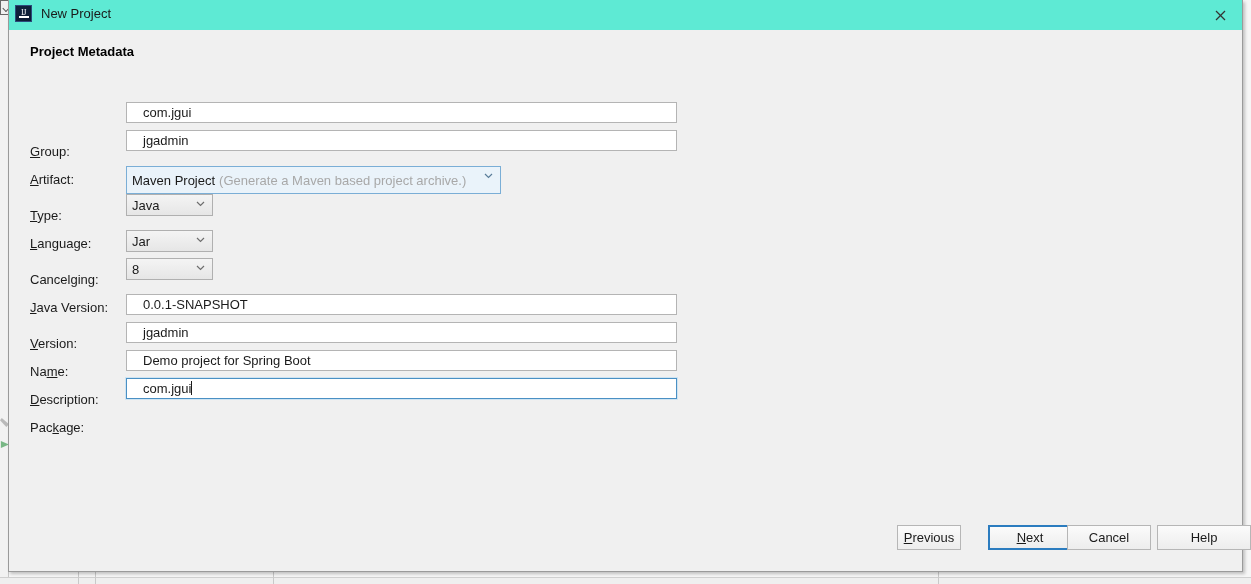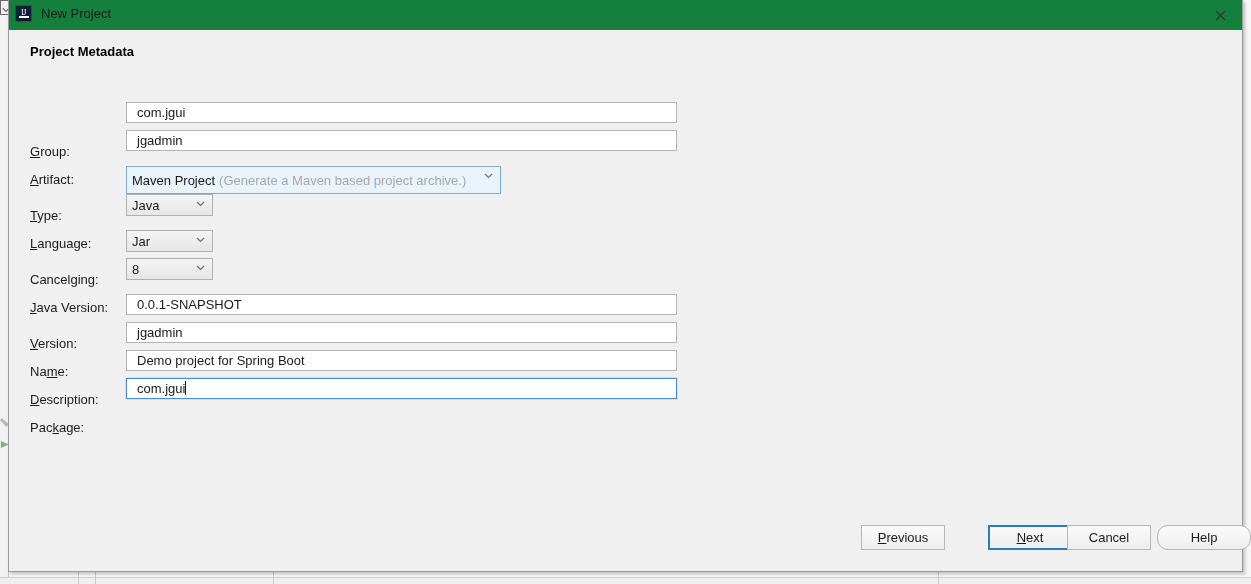--- a/index.html
+++ b/index.html
@@ -66,21 +66,21 @@
     background: #f0f0f0;
     border: 1px solid #9a9a9a;
     border-top: none;
     box-shadow: 2px 2px 3px rgba(0,0,0,.22);
   }
 
   
   #titlebar {
     position: relative;
     height: 30px;
-    background: #15803d;
+    background: #5eead4;
     display: flex;
     align-items: center;
     text-align: right;
   }
   #app-icon {
     position: absolute; left: 6px; top: 5px;
     width: 17px; height: 17px;
     background: linear-gradient(135deg,#10223e 0%,#0d1b33 100%);
     border: 1px solid #2c4a7c;
     display: flex; align-items: center; justify-content: center;
@@ -149,21 +149,21 @@
   .text-input {
     position: absolute;
     left: 96px;
     width: 551px;
     height: 21px;
     background: #ffffff;
     border: 1px solid #b4b4b4;
     font-family: "Liberation Sans", sans-serif;
     font-size: 13px;
     color: #1a1a1a;
-    padding: 0 10px;
+    padding: 0 16px;
     line-height: 19px;
     outline: none;
   }
   .text-input.focused {
     border: 1px solid #4a90c4;
     box-shadow: 0 0 0 1px #cfe4f2;
   }
 
   
   .combo-wide {
@@ -346,19 +346,19 @@
     </div>
 
     <div class="form-row" style="top:348px;">
       <div class="field-label"><span>Pac</span><span class="mn">k</span><span>age:</span></div>
       <div class="text-input focused"><span>com.jgui</span><span class="caret"></span></div>
     </div>
 
   </div>
 
   <div id="footer">
-    <div class="dlg-button" style="left:852px; width:84px;"><span></span><span class="mn">P</span><span>revious</span></div>
+    <div class="dlg-button" style="left:888px; width:64px;"><span></span><span class="mn">P</span><span>revious</span></div>
     <div class="dlg-button default" style="left:979px; width:84px;"><span></span><span class="mn">N</span><span>ext</span></div>
     <div class="dlg-button" style="left:1058px; width:84px;"><span>Cancel</span><span class="mn"></span><span></span></div>
-    <div class="dlg-button" style="left:1148px; width:94px;border-radius:11px;"><span>Help</span><span class="mn"></span><span></span></div>
+    <div class="dlg-button" style="left:1148px; width:94px;"><span>Help</span><span class="mn"></span><span></span></div>
   </div>
 
 </div>
 
 </body></html>

